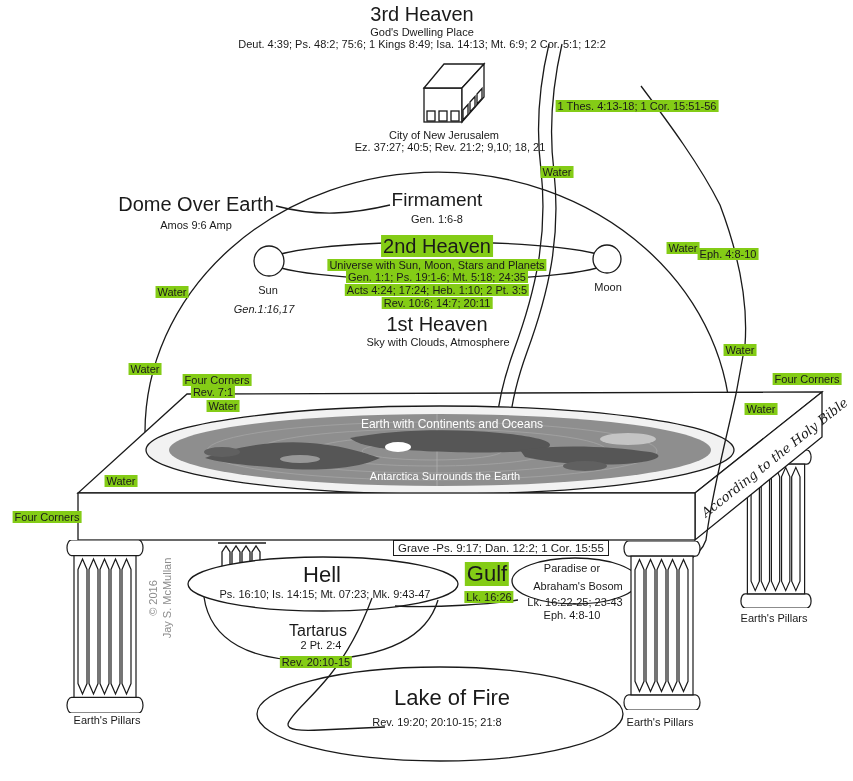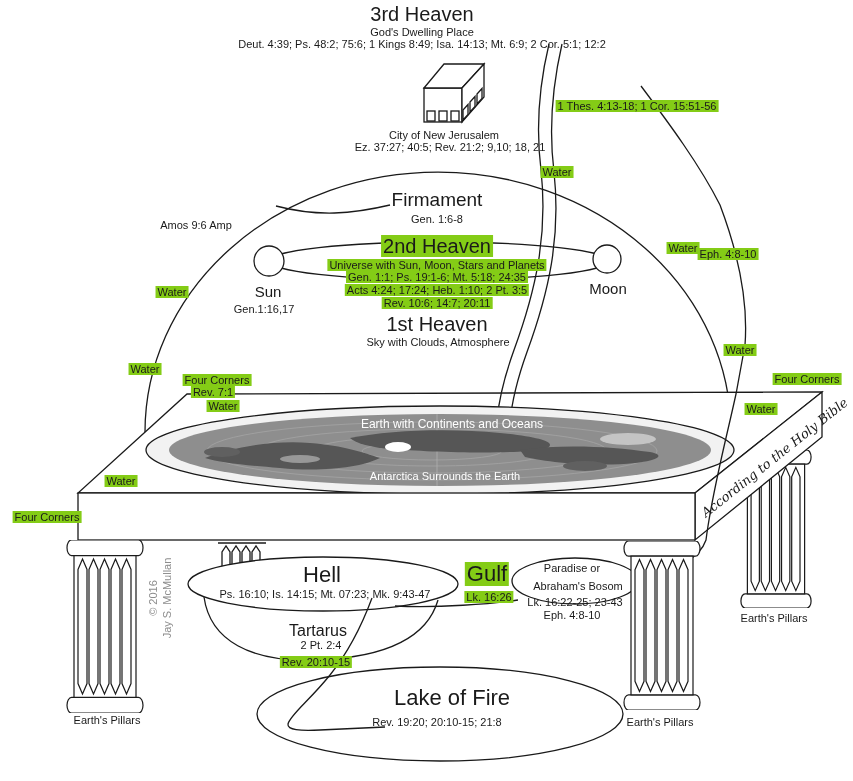--- a/index.html
+++ b/index.html
@@ -6,21 +6,21 @@
   #stage{position:relative;width:853px;height:781px;background:#fff;overflow:hidden;
          font-family:"Liberation Sans",sans-serif;color:#1a1a1a;}
   #stage svg{position:absolute;left:0;top:0;}
   .lbl{position:absolute;transform:translateX(-50%);font-size:11px;line-height:1.1;
        white-space:nowrap;background:#84cc16;padding:0 2px;color:#1a1a1a;}
   .nobg{background:transparent;padding:0;}
   .t20{font-size:20px;}
   .t19{font-size:19px;}
   .t21{font-size:22px;}
   .t16{font-size:16px;}
-  .t15{font-size:15px;}
+  .t15{font-size:11px;}
   .wht{color:#fff;background:transparent;font-size:12px;}
   .wht2{color:#fff;background:transparent;font-size:11px;}
   .banner-title{position:absolute;left:80px;top:494px;width:613px;height:45px;
        display:flex;align-items:center;justify-content:center;background:transparent;
        font-family:"DejaVu Serif",serif;font-weight:bold;font-size:22px;letter-spacing:-0.5px;
        white-space:nowrap;}
   .side-text{position:absolute;left:684px;top:452px;width:176px;text-align:center;
        transform:rotate(-38.5deg);font-family:"DejaVu Serif",serif;font-style:italic;
        font-size:13px;white-space:nowrap;}
   .grave-box{position:absolute;left:393px;top:540px;border:1.5px solid #1a1a1a;background:#fff;
@@ -124,37 +124,38 @@
 <div class="lbl nobg" style="left:422px;top:26px;">God's Dwelling Place</div>
 <div class="lbl nobg" style="left:422px;top:38px;">Deut. 4:39; Ps. 48:2; 75:6; 1 Kings 8:49; Isa. 14:13; Mt. 6:9; 2 Cor. 5:1; 12:2</div>
 
 <div class="lbl nobg" style="left:444px;top:129px;">City of New Jerusalem</div>
 <div class="lbl nobg" style="left:450px;top:141px;text-align:center;">Ez. 37:27; 40:5; Rev. 21:2; 9,10; 18, 21</div>
 
 <div class="lbl" style="left:637px;top:100px;">1 Thes. 4:13-18; 1 Cor. 15:51-56</div>
 
 <div class="lbl" style="left:557px;top:166px;">Water</div>
 
+<div class="lbl t20 nobg" style="left:196px;top:193px;">Dome Over Earth</div>
 <div class="lbl nobg" style="left:196px;top:219px;">Amos 9:6 Amp</div>
 
 <div class="lbl t19 nobg" style="left:437px;top:190px;">Firmament</div>
 <div class="lbl nobg" style="left:437px;top:213px;">Gen. 1:6-8</div>
 
 <div class="lbl" style="left:172px;top:286px;">Water</div>
 <div class="lbl" style="left:683px;top:242px;">Water</div>
 <div class="lbl" style="left:728px;top:248px;">Eph. 4:8-10</div>
 
 <div class="lbl t20" style="left:437px;top:235px;">2nd Heaven</div>
 <div class="lbl" style="left:437px;top:259px;">Universe with Sun, Moon, Stars and Planets</div>
 <div class="lbl" style="left:437px;top:271px;">Gen. 1:1; Ps. 19:1-6; Mt. 5:18; 24:35</div>
 <div class="lbl" style="left:437px;top:284px;">Acts 4:24; 17:24; Heb. 1:10; 2 Pt. 3:5</div>
 <div class="lbl" style="left:437px;top:297px;">Rev. 10:6; 14:7; 20:11</div>
 
 <div class="lbl t15 nobg" style="left:268px;top:284px;">Sun</div>
-<div class="lbl nobg" style="left:264px;top:303px;">Gen.1:16,17</div>
+<div class="lbl nobg" style="left:264px;top:303px;font-style:italic;">Gen.1:16,17</div>
 <div class="lbl t15 nobg" style="left:608px;top:281px;">Moon</div>
 
 <div class="lbl t20 nobg" style="left:437px;top:313px;">1st Heaven</div>
 <div class="lbl nobg" style="left:438px;top:336px;">Sky with Clouds, Atmosphere</div>
 
 <div class="lbl" style="left:145px;top:363px;">Water</div>
 <div class="lbl" style="left:740px;top:344px;">Water</div>
 
 <div class="lbl" style="left:217px;top:374px;">Four Corners</div>
 <div class="lbl" style="left:213px;top:386px;">Rev. 7:1</div>
@@ -164,20 +165,21 @@
 <div class="lbl" style="left:761px;top:403px;">Water</div>
 
 <div class="lbl wht" style="left:452px;top:418px;">Earth with Continents and Oceans</div>
 <div class="lbl wht2" style="left:445px;top:470px;">Antarctica Surrounds the Earth</div>
 
 <div class="lbl" style="left:121px;top:475px;">Water</div>
 <div class="lbl" style="left:47px;top:511px;">Four Corners</div>
 
 <div class="side-text">According to the Holy Bible</div>
 
+<div class="grave-box">Grave -Ps. 9:17; Dan. 12:2; 1 Cor. 15:55</div>
 
 <div class="lbl t21 nobg" style="left:322px;top:563px;">Hell</div>
 <div class="lbl nobg" style="left:325px;top:588px;">Ps. 16:10; Is. 14:15; Mt. 07:23; Mk. 9:43-47</div>
 
 <div class="lbl t21" style="left:487px;top:562px;">Gulf</div>
 <div class="lbl" style="left:489px;top:591px;">Lk. 16:26</div>
 
 <div class="lbl nobg" style="left:572px;top:562px;">Paradise or</div>
 <div class="lbl nobg" style="left:578px;top:580px;">Abraham's Bosom</div>
 <div class="lbl nobg" style="left:575px;top:596px;">Lk. 16:22-25; 23-43</div>

